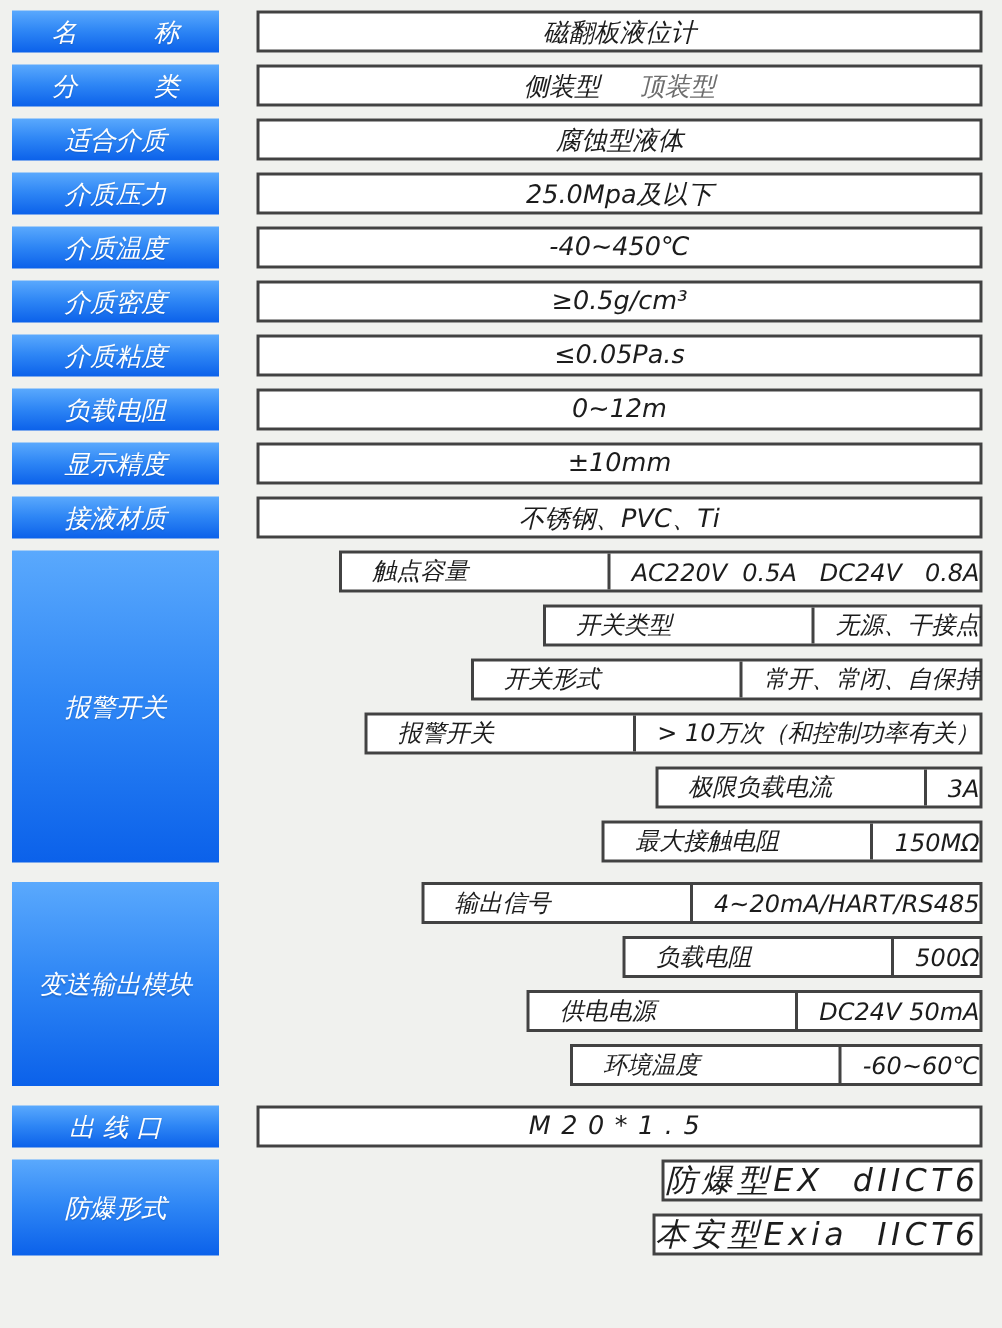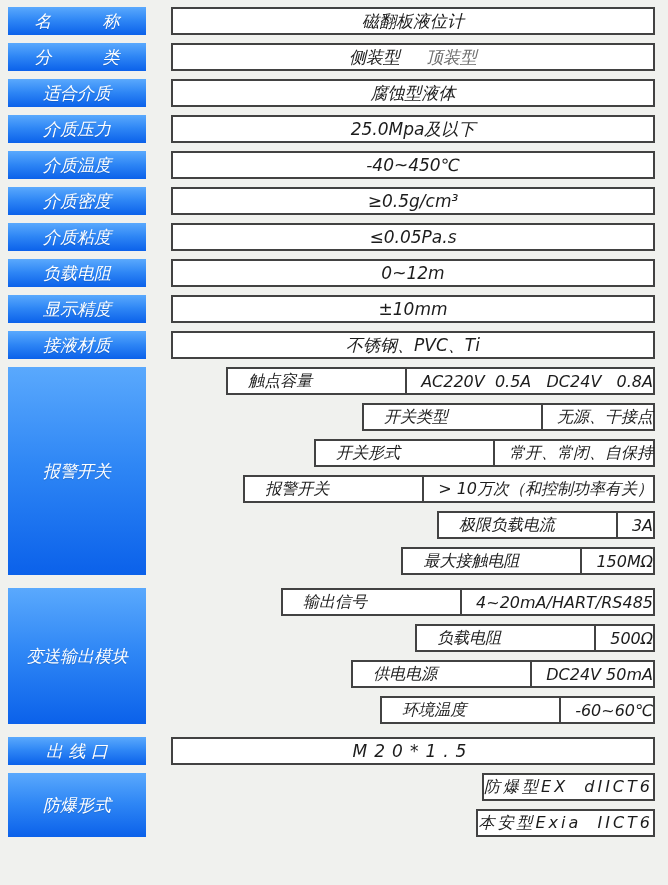--- a/index.html
+++ b/index.html
@@ -39,21 +39,21 @@
     font-size:16px;
   }
   .sub-name{
     flex:0 0 157px;width:157px;padding-left:20px;
     border-right:2px solid #424242;
     display:flex;align-items:center;white-space:pre;
   }
   .sub-val{flex:1;display:flex;align-items:center;padding-left:14px;white-space:pre;}
 
   
-  .subrow.center{justify-content:center;align-items:center;font-size:16px;letter-spacing:3px;white-space:pre;}
+  .subrow.center{justify-content:center;align-items:center;font-size:21px;letter-spacing:3px;white-space:pre;}
 
   .spread{letter-spacing:7px;}
 </style>
 </head>
 <body>
 
 <div class="wrap">
 
   <div class="row">
     <div class="lbl">名　　　称</div>

